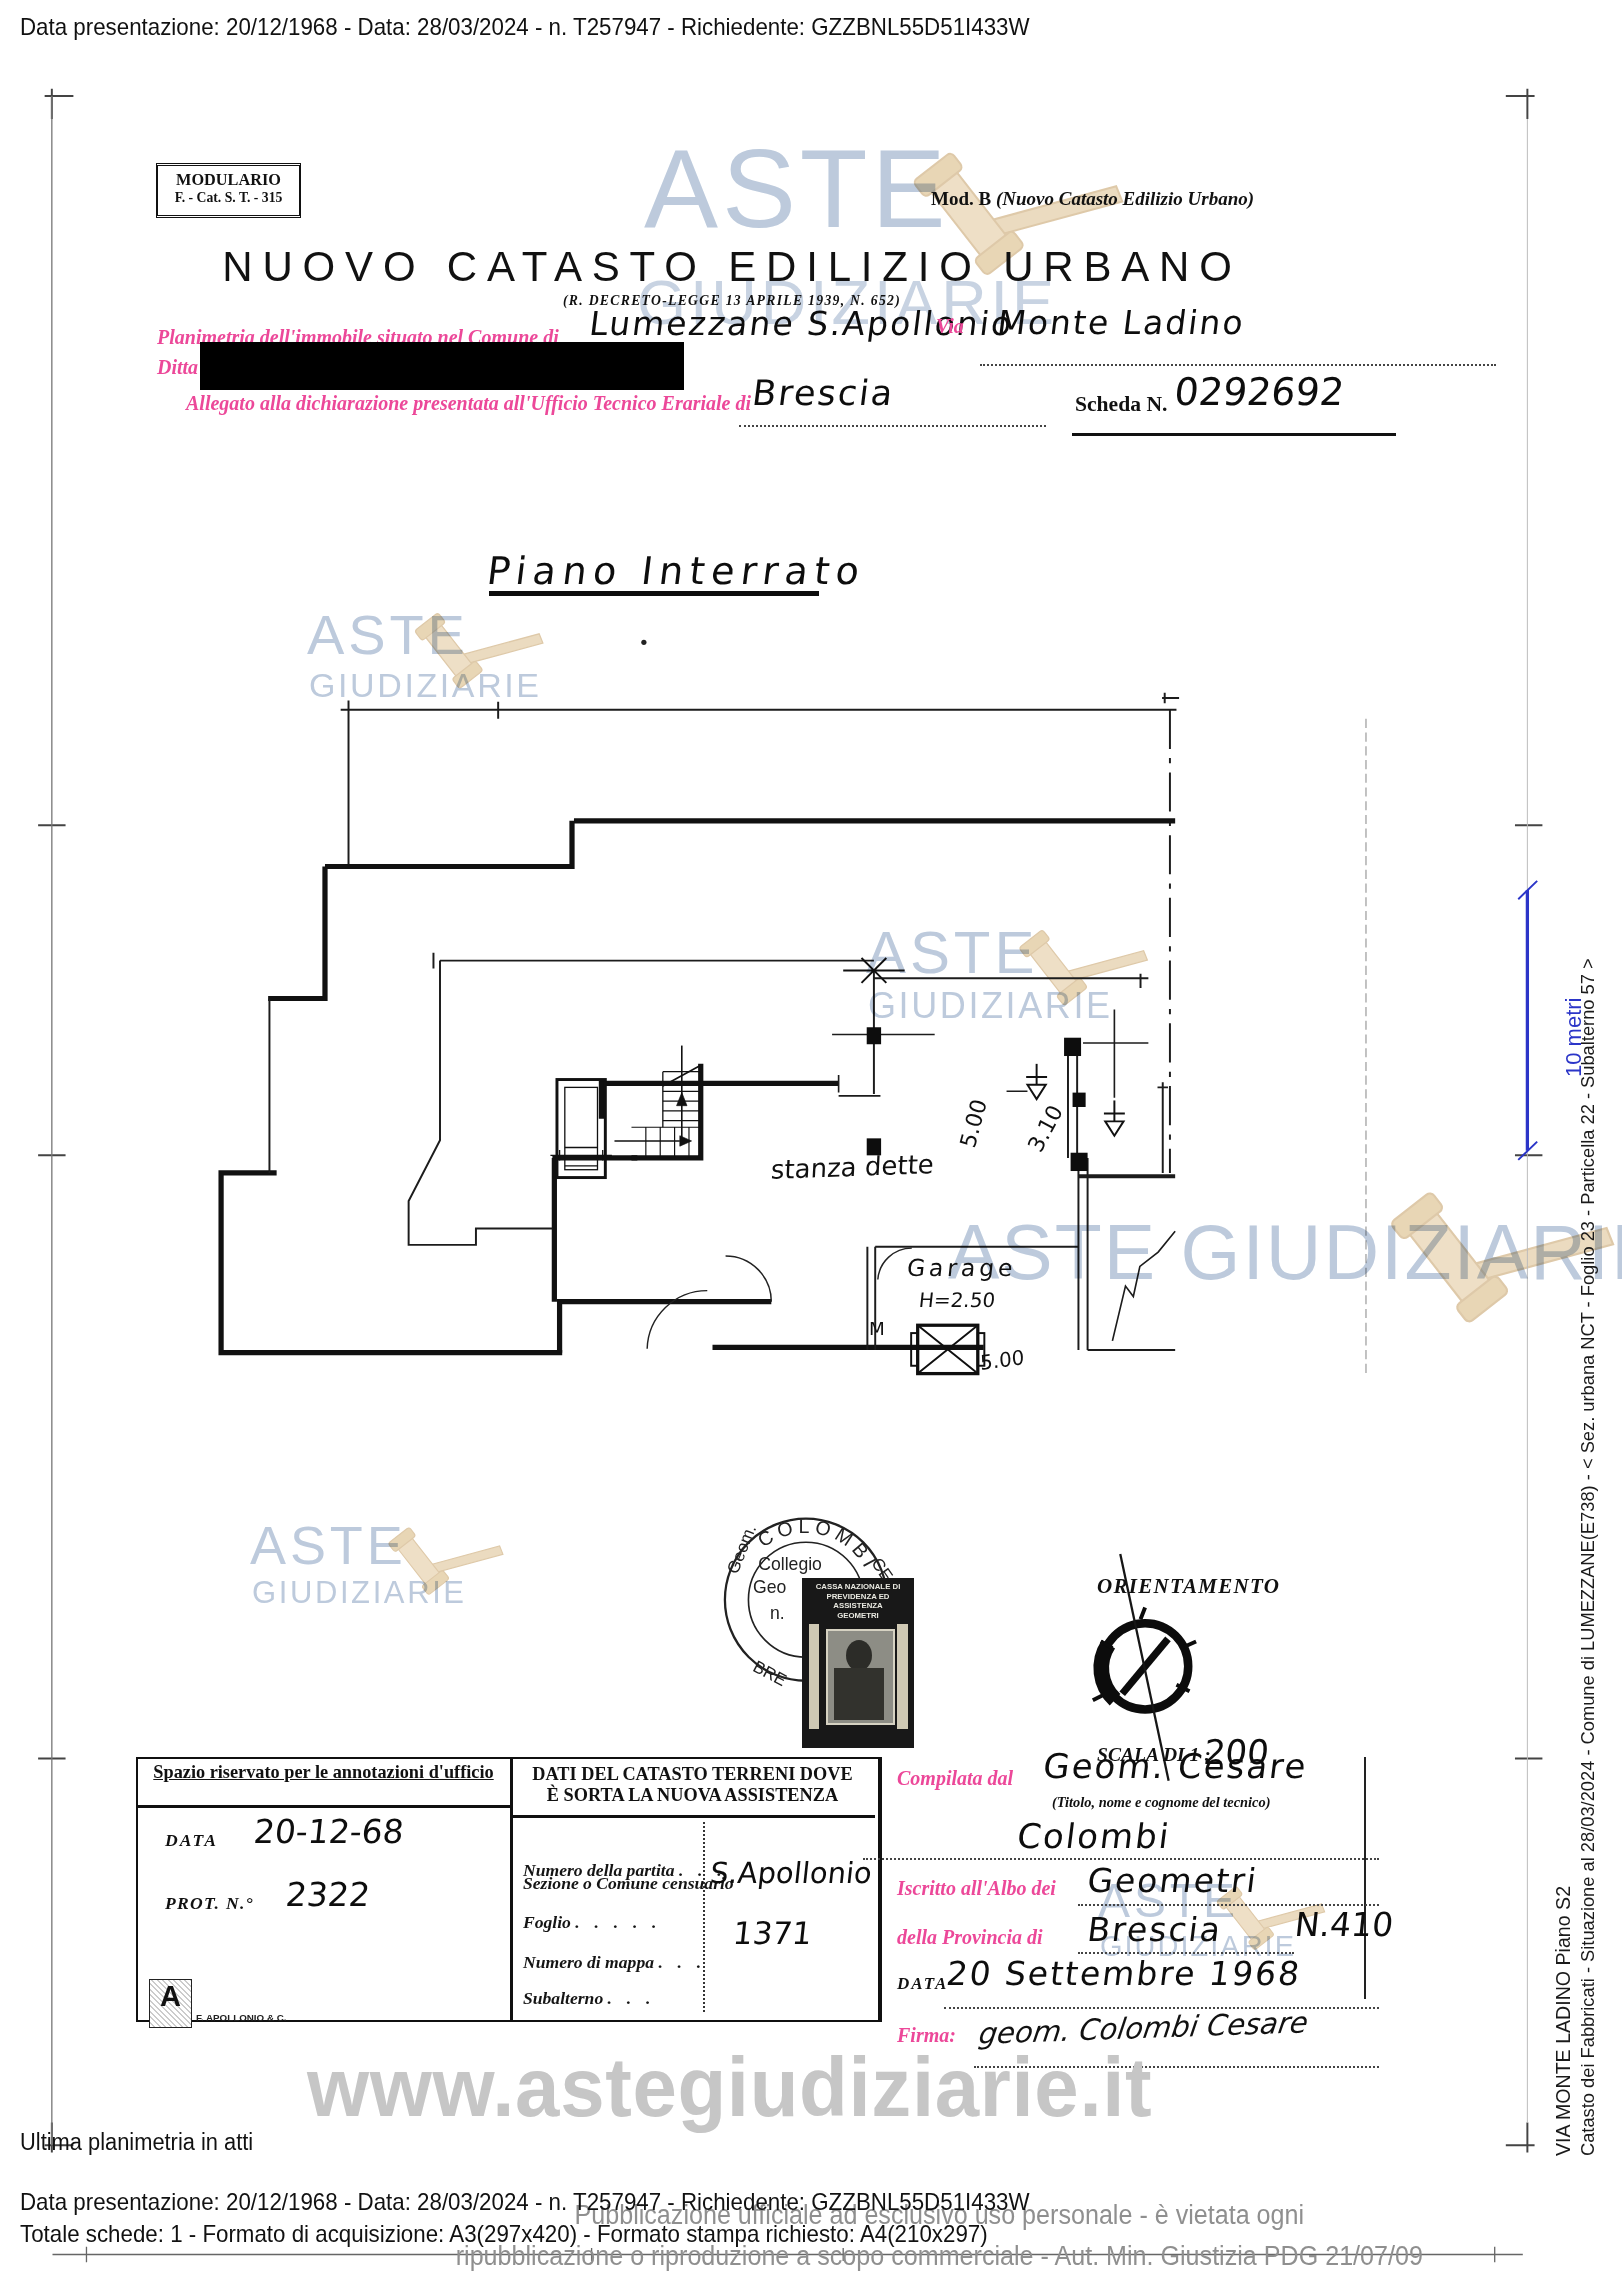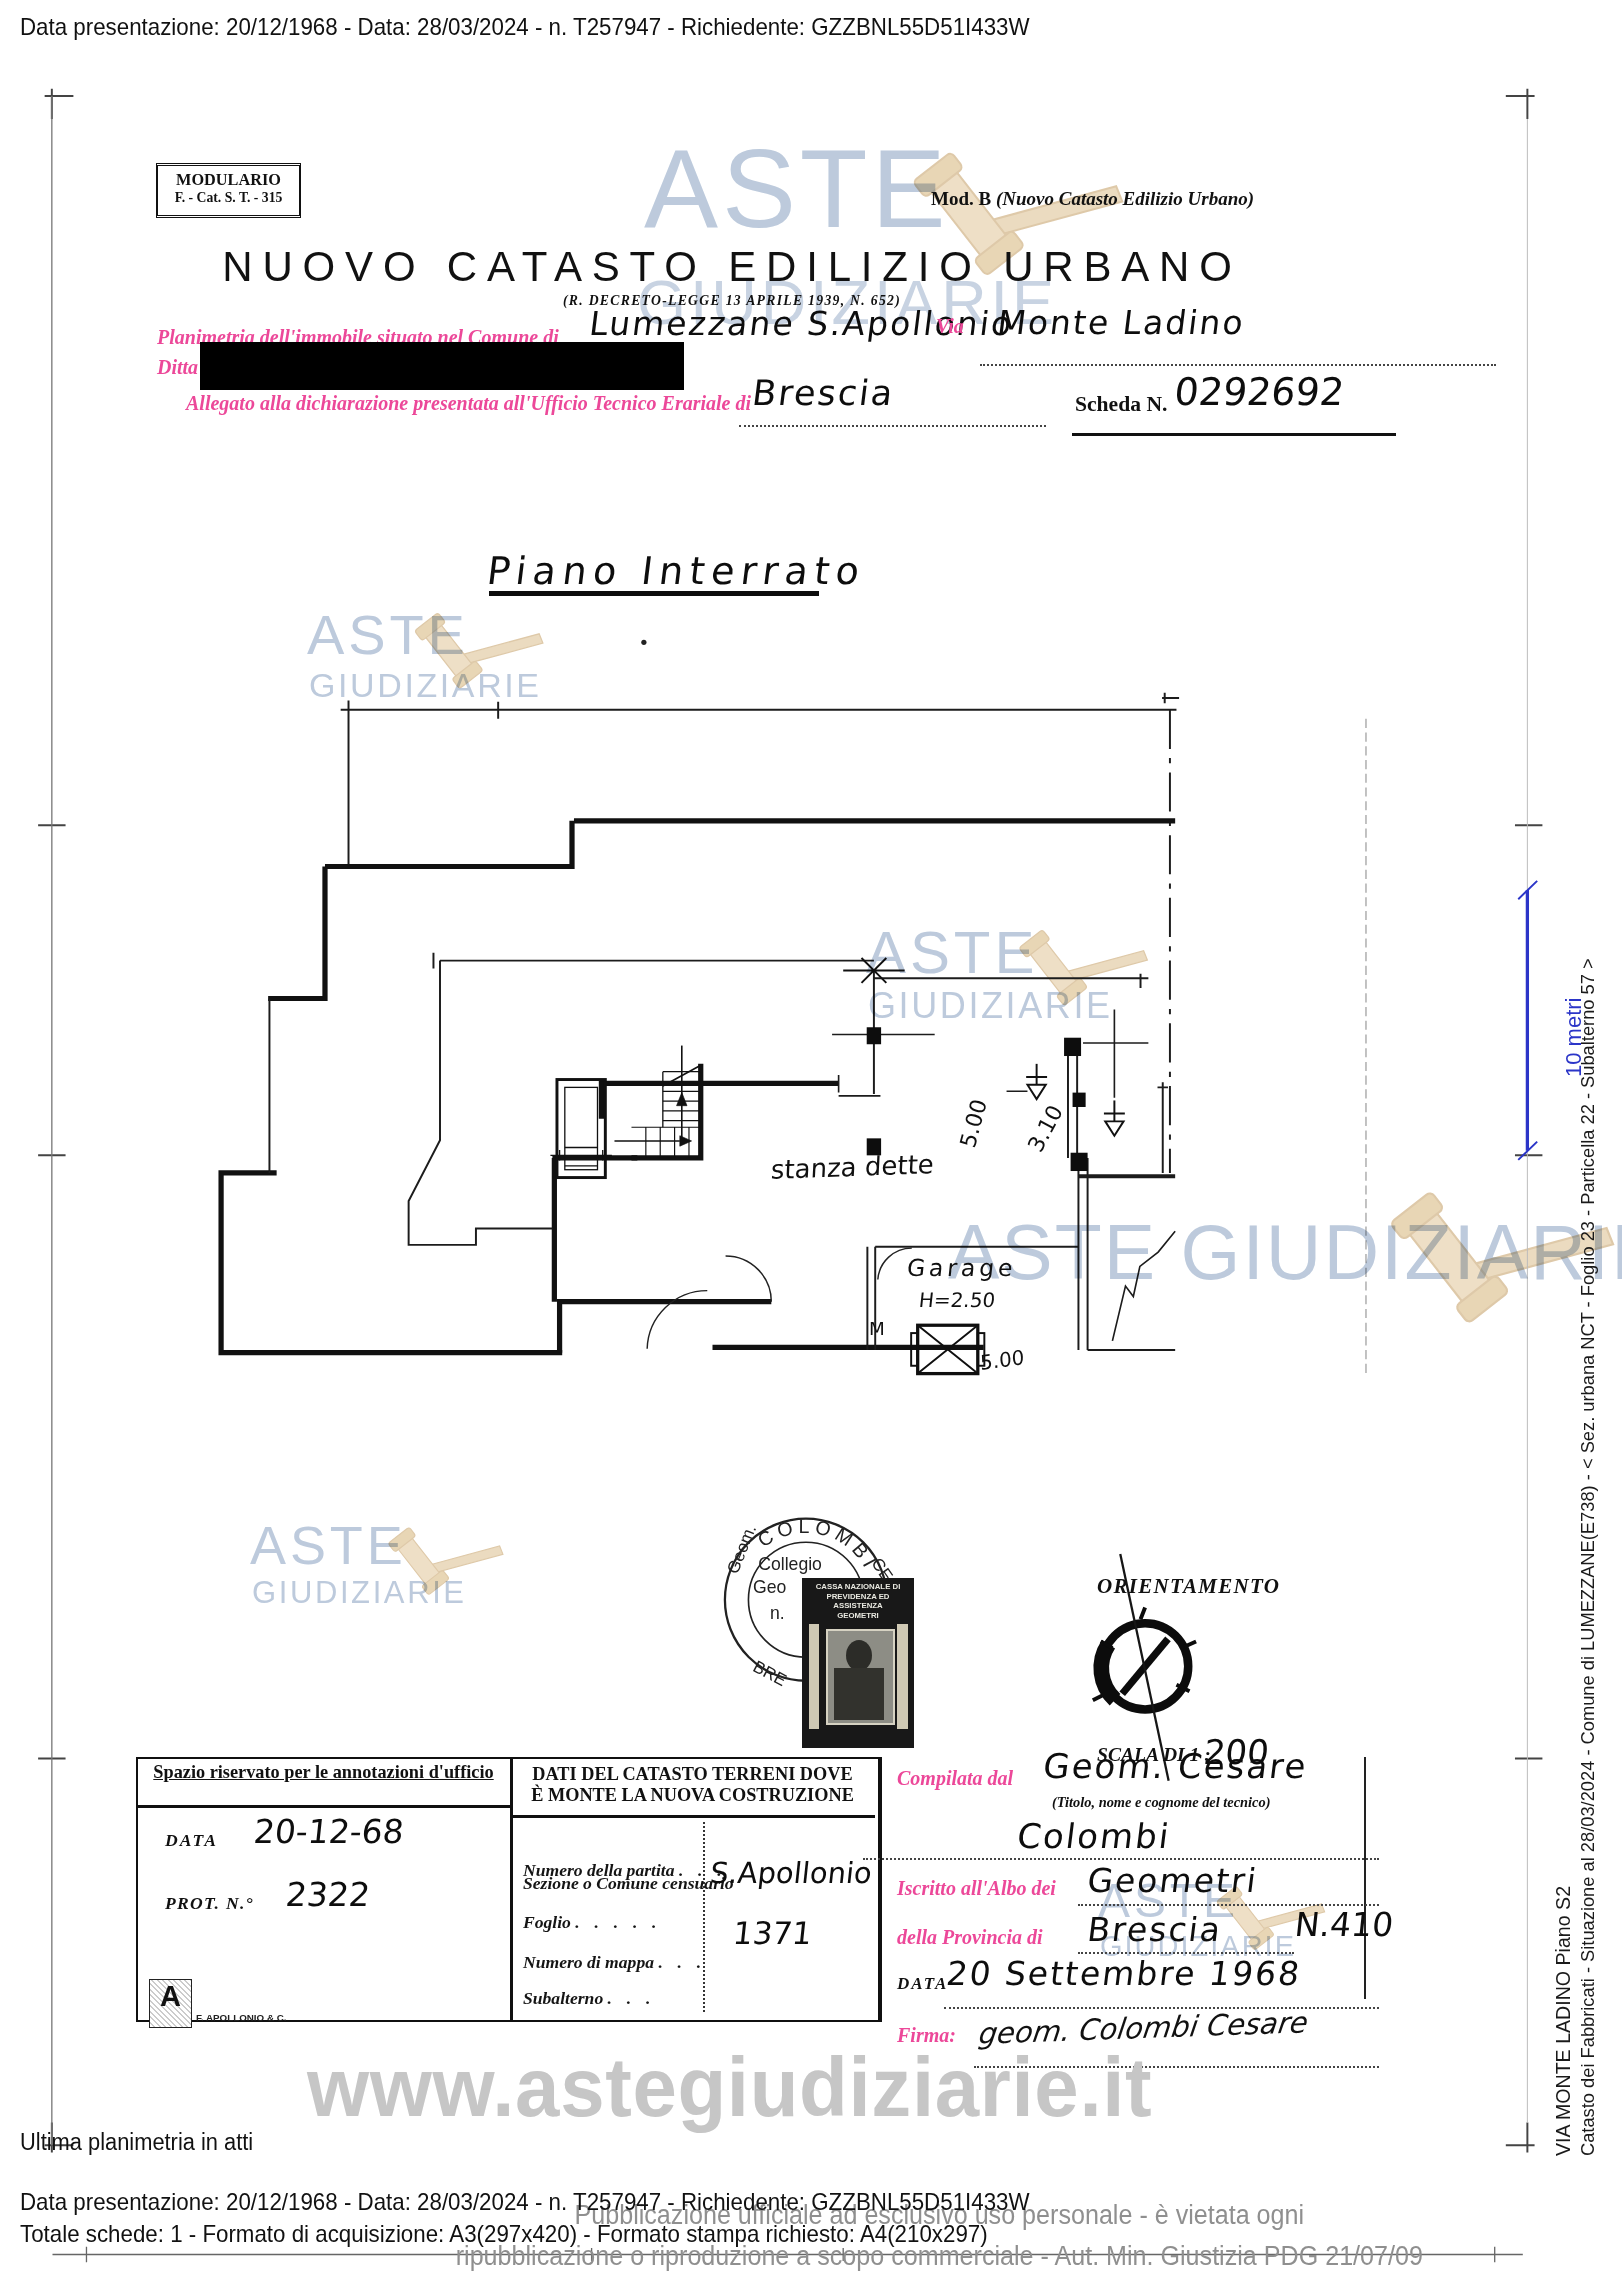--- a/index.html
+++ b/index.html
@@ -248,21 +248,21 @@
     <div class="hdr-cell" style="margin-top:5px;text-decoration:underline;">Spazio riservato per le annotazioni d'ufficio</div>
   </div>
   <div class="abs" style="left:165px;top:1830px;font:italic 700 17.6px 'Liberation Serif',serif;letter-spacing:2px;">DATA</div>
   <div class="abs hw" style="left:256px;top:1812px;font-size:33px;">20-12-68</div>
   <div class="abs" style="left:165px;top:1893px;font:italic 700 17.6px 'Liberation Serif',serif;letter-spacing:1.3px;">PROT. N.°</div>
   <div class="abs hw" style="left:288px;top:1875px;font-size:33px;">2322</div>
 
   <div class="abs" style="left:510px;top:1757px;width:365px;height:261px;border:2.6px solid #101010;border-left:3.3px solid #101010;border-right:4.6px solid #101010;"></div>
   <div class="abs" style="left:510px;top:1757px;width:365px;height:58px;border-bottom:3.9px solid #101010;text-align:center;">
     <div class="hdr-cell" style="margin-top:6.5px;">DATI DEL CATASTO TERRENI DOVE</div>
-    <div class="hdr-cell">È MONTE LA NUOVA COSTRUZIONE</div>
+    <div class="hdr-cell">È SORTA LA NUOVA ASSISTENZA</div>
   </div>
   <div class="abs" style="left:703px;top:1822px;width:0;height:190px;border-left:2px dotted #333;"></div>
   <div class="abs lbl-sm" style="left:523px;top:1840px;margin-top:20px;">
     <span>Numero della partita</span>
     <span style="letter-spacing:5.2px;">.    .    .</span>
   </div>
   <div class="abs lbl-sm" style="left:523px;top:1873px;">
     <span>Sezione o Comune censuario</span>
   </div>
   <div class="abs lbl-sm" style="left:523px;top:1912px;">

